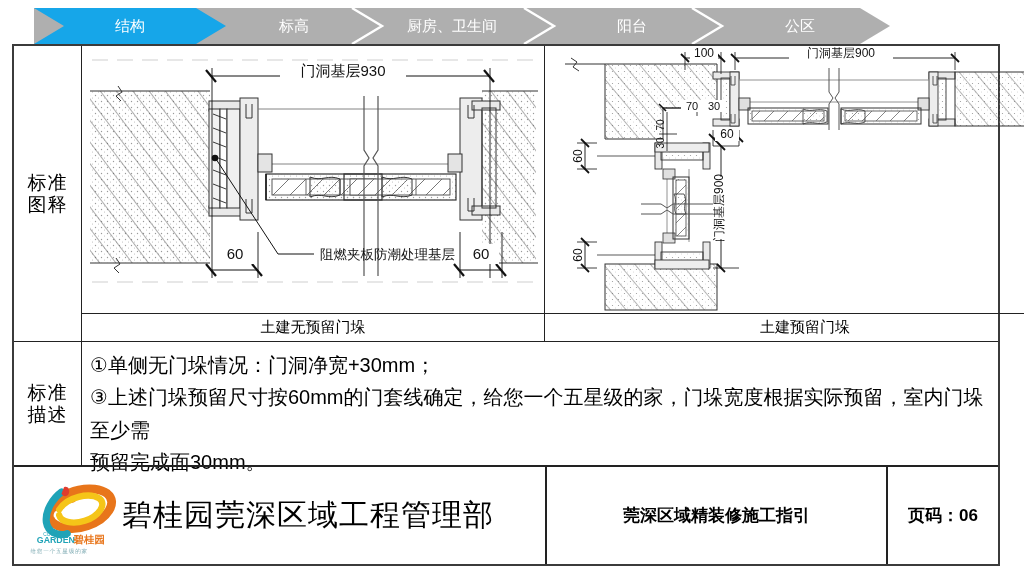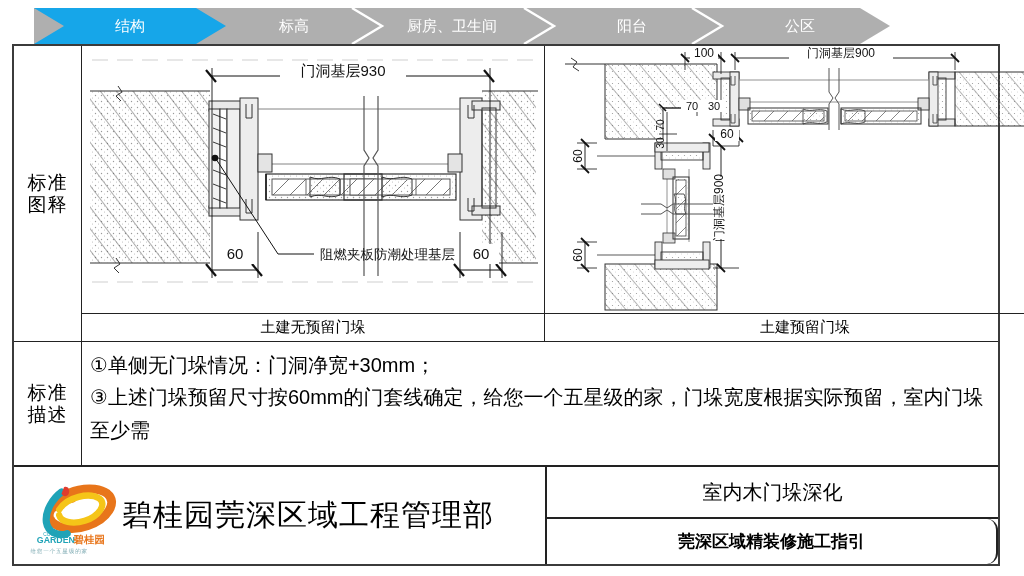--- a/index.html
+++ b/index.html
@@ -165,21 +165,20 @@
   .foot-sub {
     flex: 1 1 auto;
     display: flex;
   }
   .foot-sub-a {
     flex: 1 1 auto;
     border-right: 2px solid #222;
     display: flex; align-items: center; justify-content: center;
     font-size: 17px;
     font-weight: bold;
-    border-radius: 11px;
   }
   .foot-sub-b {
     flex: 0 0 110px;
     width: 110px;
     display: flex; align-items: center; justify-content: center;
     font-size: 17px;
     font-weight: bold;
   }
 
   
@@ -537,20 +536,21 @@
   <div class="row-desc">
     <div class="rowlabel">
       <div>
         <span>标准</span>
         <span>描述</span>
       </div>
     </div>
     <div class="desc-body">
       <p>①单侧无门垛情况：门洞净宽+30mm；</p>
       <p>③上述门垛预留尺寸按60mm的门套线确定，给您一个五星级的家，门垛宽度根据实际预留，室内门垛至少需</p>
+      <p>预留完成面30mm。</p>
     </div>
   </div>
 
   <div class="row-foot">
     <div class="foot-left">
       <svg class="logo" viewBox="0 0 120 100">
 
         <g>
           <path d="M36,40 C48,16 88,10 104,22 C118,33 104,54 80,62 C58,70 36,64 32,52 C29,42 42,30 60,28" fill="none" stroke="#E8751A" stroke-width="11" stroke-linecap="round"></path>
           <path d="M44,42 C54,26 82,20 94,28 C104,35 94,50 76,56 C60,61 46,57 44,49" fill="none" stroke="#F5C518" stroke-width="8" stroke-linecap="round"></path>
@@ -562,19 +562,19 @@
         </g>
 
         <text x="16" y="84" style="font-size:11px;font-weight:bold;fill:#1FA3B7">GARDEN</text>
         <text x="24" y="75" style="font-size:6px;fill:#1FA3B7">COUNTRY</text>
         <text x="62" y="84" style="font-size:13px;font-weight:bold;fill:#E8751A">碧桂园</text>
         <text x="8" y="96" style="font-size:7px;fill:#7aa8b0;letter-spacing:1px">给您一个五星级的家</text>
       </svg>
       <div class="brand-name">碧桂园莞深区域工程管理部</div>
     </div>
     <div class="foot-right">
-      <div class="foot-title">室内木门垛深化</div>
       <div class="foot-sub">
         <div class="foot-sub-a">莞深区域精装修施工指引</div>
+        <div class="foot-sub-b">页码：06</div>
       </div>
     </div>
   </div>
 </div>
 
 </body></html>

